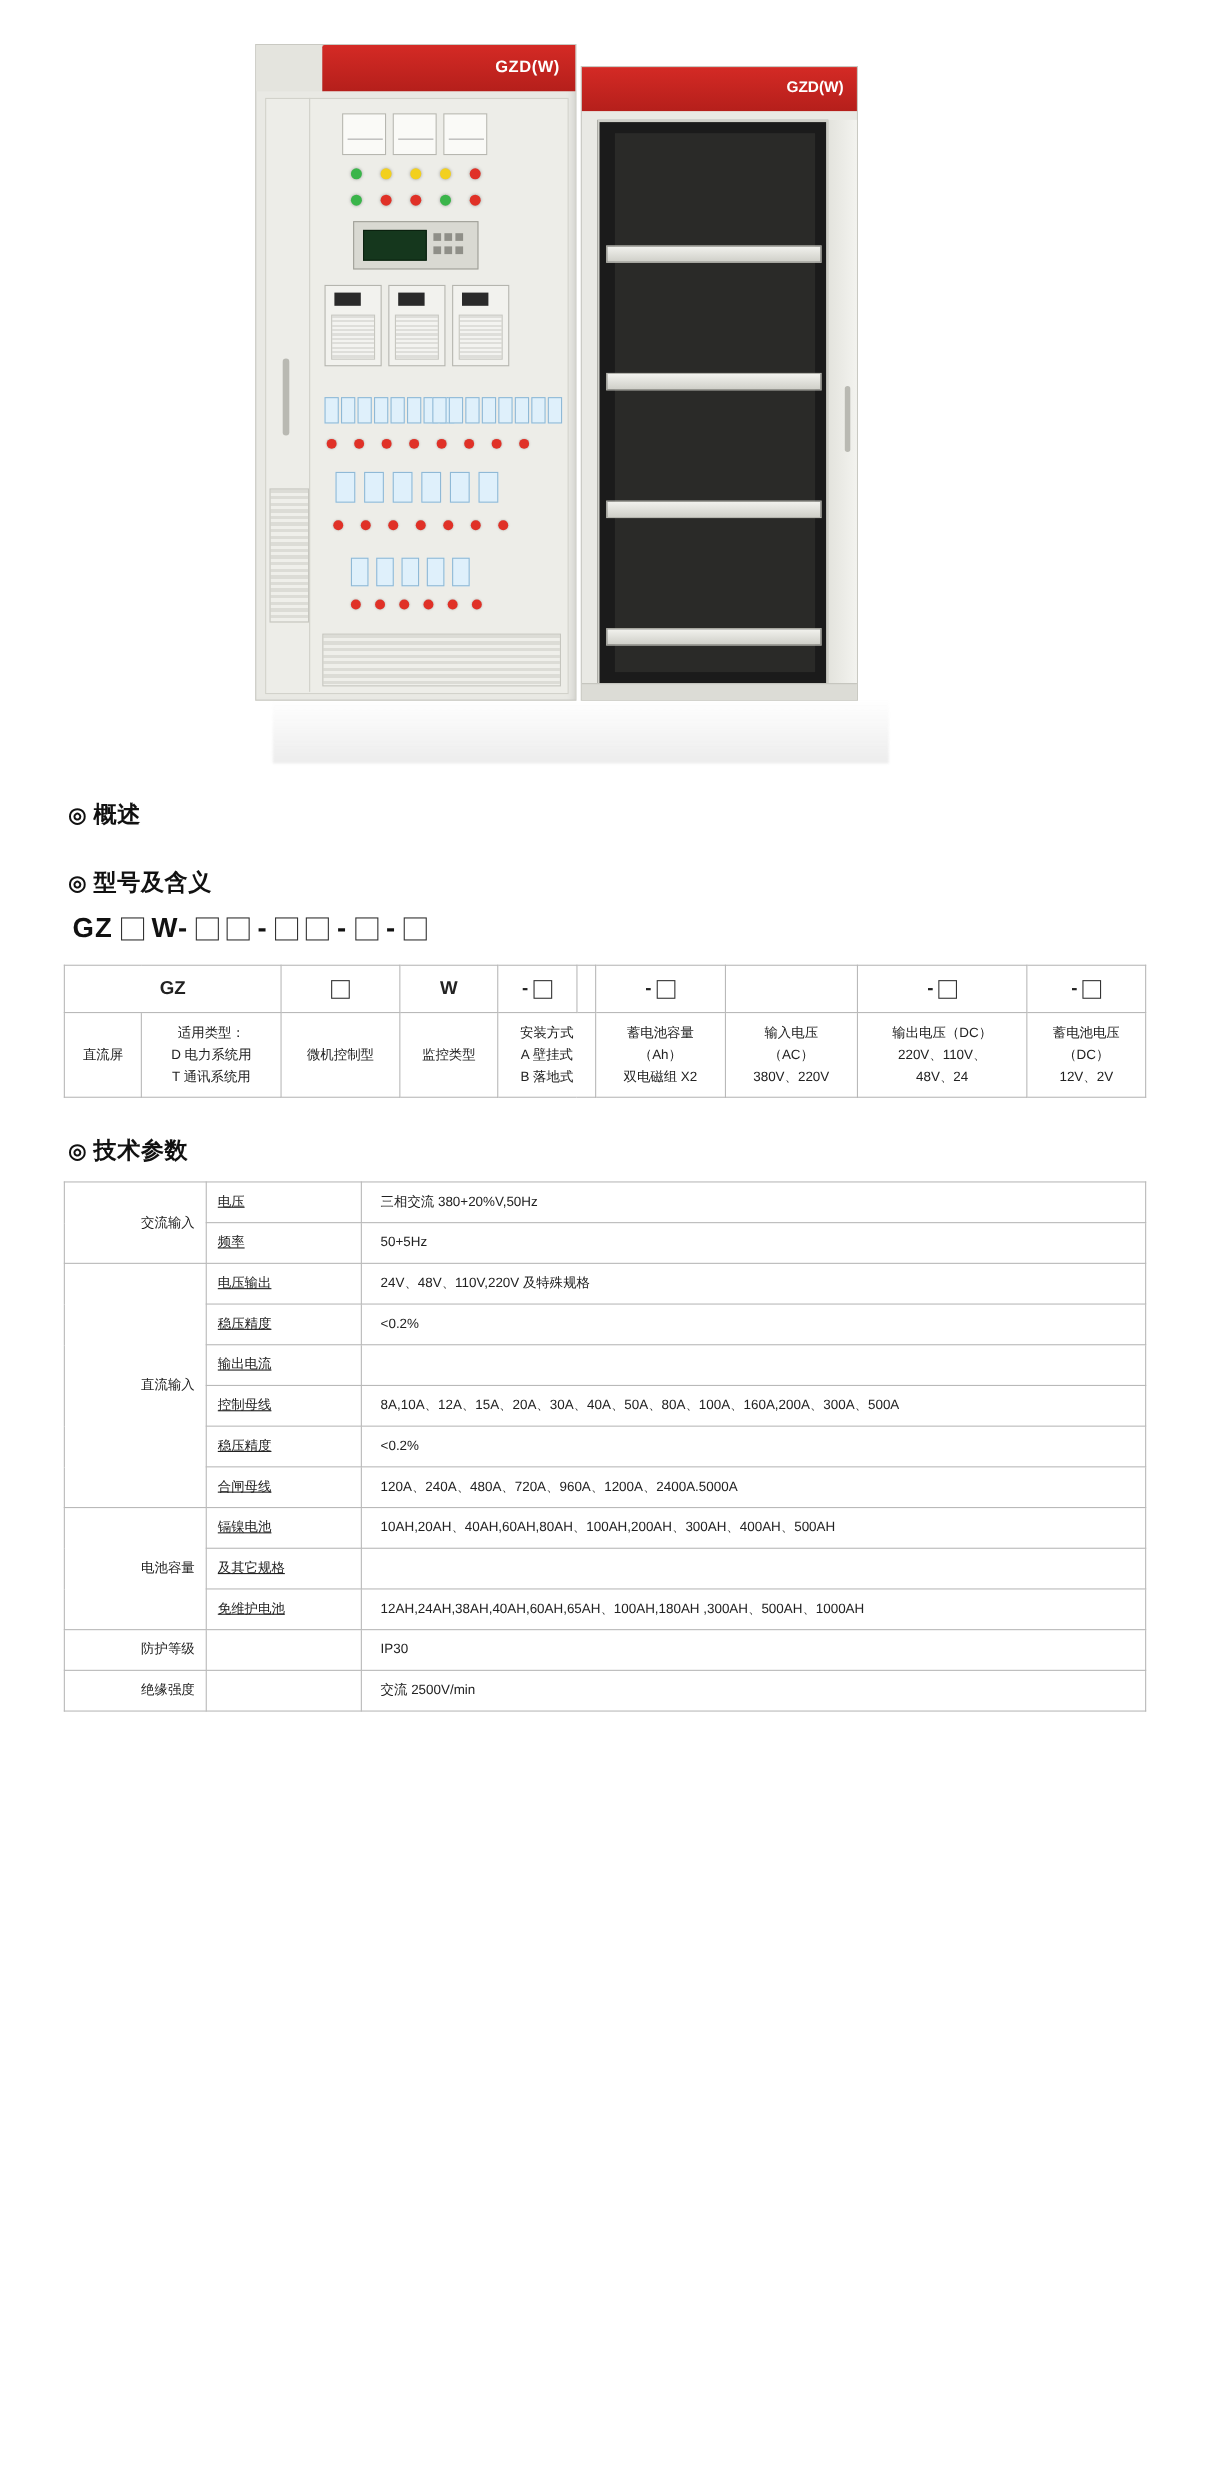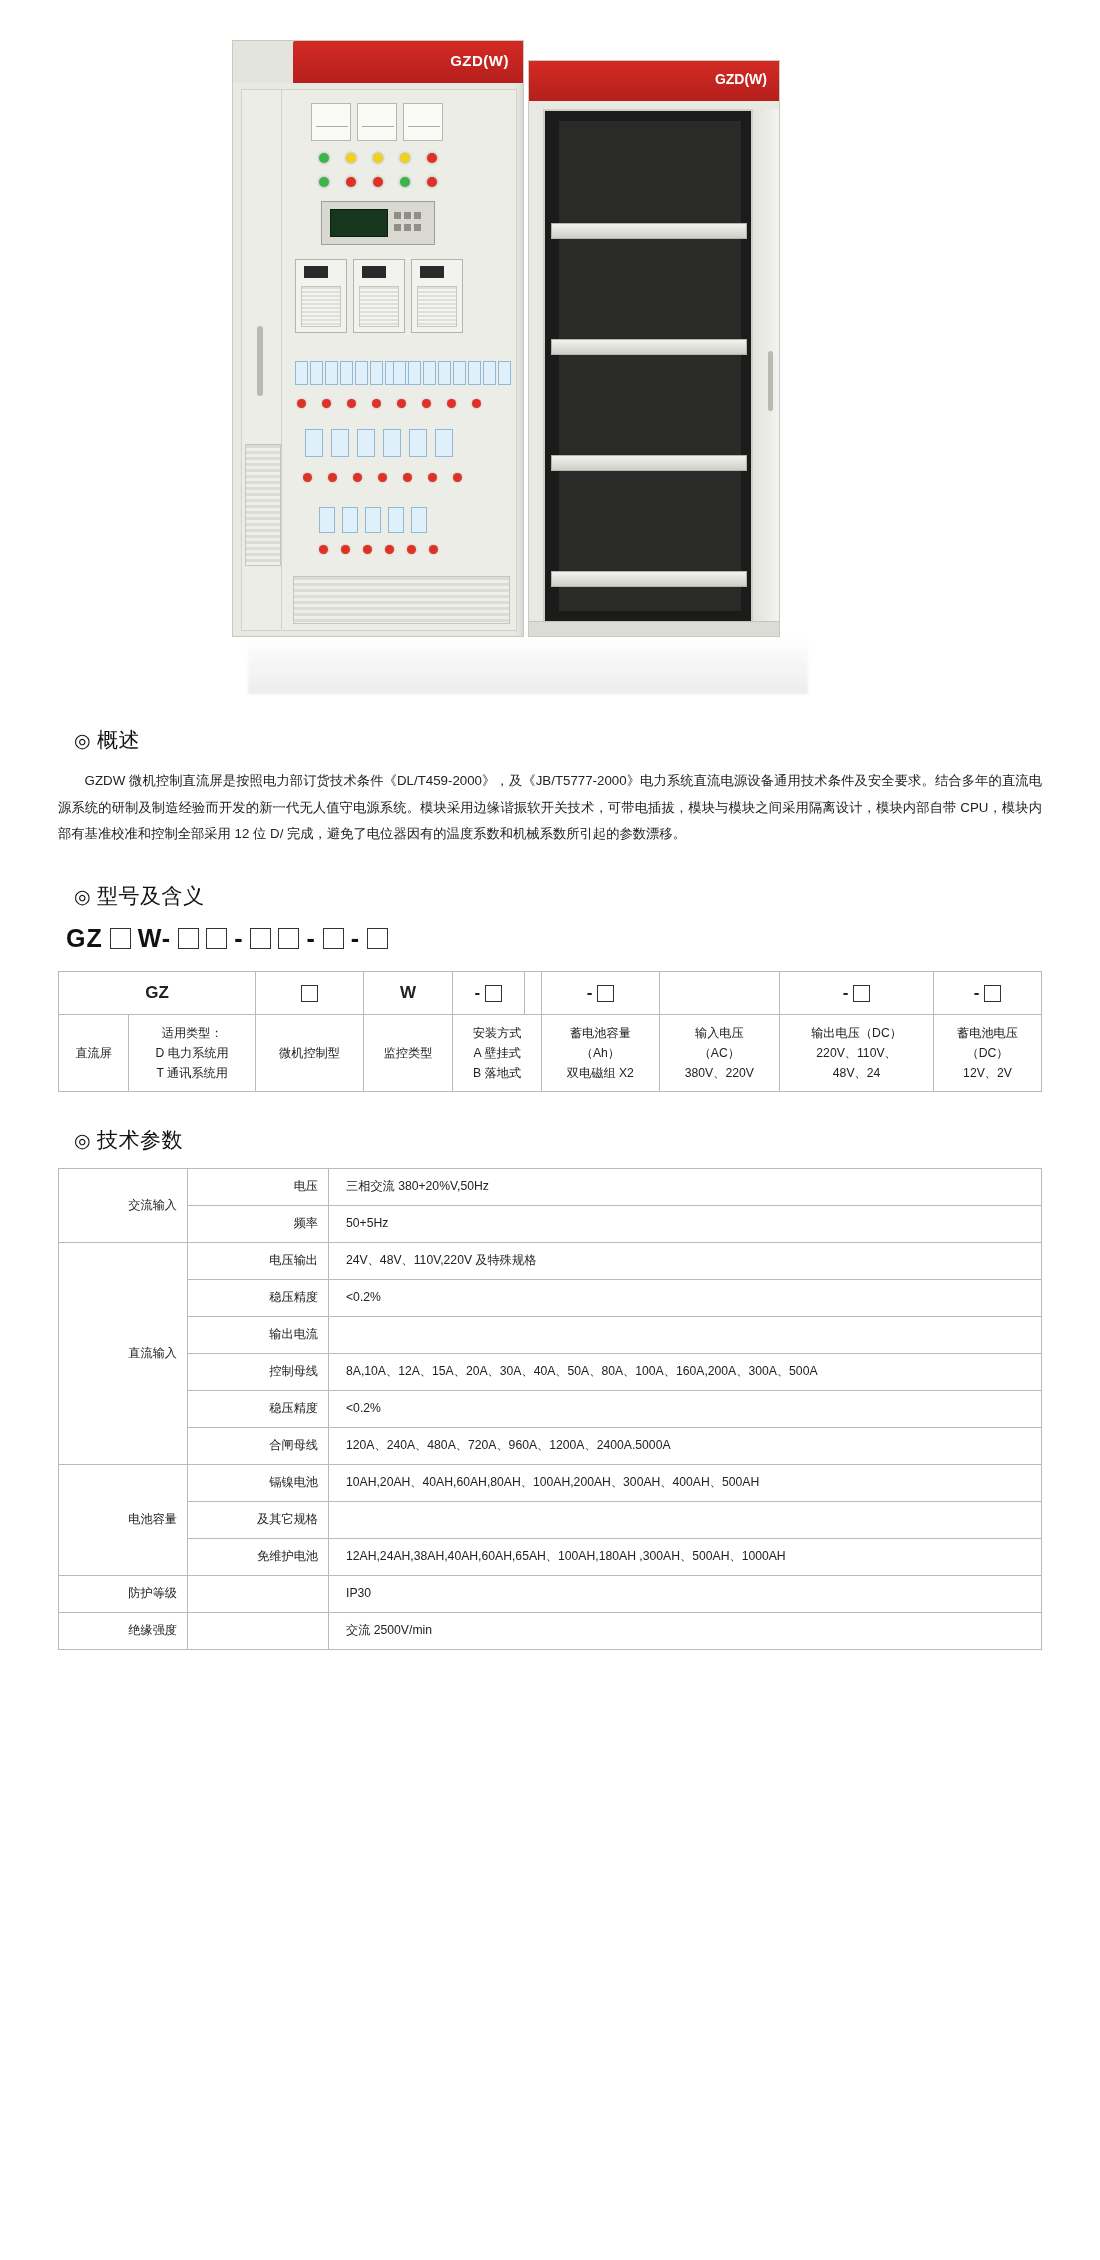--- a/index.html
+++ b/index.html
@@ -320,23 +320,23 @@
     border-top: 1px solid #c4c4bd;
   }
 
   
   .content {
     padding: 0 58px;
     box-sizing: border-box;
   }
   h2.section-title {
     font-size: 21px;
-    font-weight: normal;
+    font-weight: bold;
     color: #111;
-    margin: 26px 0 14px 16px;
+    margin: 26px 0 14px 4px;
     letter-spacing: .5px;
   }
   h2.section-title .bullet {
     color: #111;
     margin-right: 6px;
     font-size: 19px;
   }
   p.para {
     font-size: 13.3px;
     line-height: 2.0;
@@ -405,22 +405,23 @@
     line-height: 1.6;
     height: 20px;
   }
   table.spec-table td.c1 {
     width: 108px;
     text-align: right;
     vertical-align: middle;
   }
   table.spec-table td.c2 {
     width: 120px;
-    text-align: right;
+    text-align: left;
     vertical-align: middle;
+    text-decoration: underline;
   }
   table.spec-table td.c3 {
     text-align: left;
     padding-left: 17px;
   }
   .bottom-pad { height: 30px; }
 </style>
 </head>
 <body>
 
@@ -573,21 +574,20 @@
 
     </div>
     <div class="reflection"></div>
   </div>
 
   <div class="content">
 
     <h2 class="section-title">
       <span class="bullet">◎</span><span>概述</span>
     </h2>
-    <p class="para">GZDW 微机控制直流屏是按照电力部订货技术条件《DL/T459-2000》，及《JB/T5777-2000》电力系统直流电源设备通用技术条件及安全要求。结合多年的直流电源系统的研制及制造经验而开发的新一代无人值守电源系统。模块采用边缘谐振软开关技术，可带电插拔，模块与模块之间采用隔离设计，模块内部自带 CPU，模块内部有基准校准和控制全部采用 12 位 D/ 完成，避免了电位器因有的温度系数和机械系数所引起的参数漂移。</p>
 
     <h2 class="section-title" style="margin-top:34px">
       <span class="bullet">◎</span><span>型号及含义</span>
     </h2>
 
     <div class="model-code">
       <span>GZ</span>
       <span class="box"></span>
       <span>W-</span>
       <span class="box"></span>

